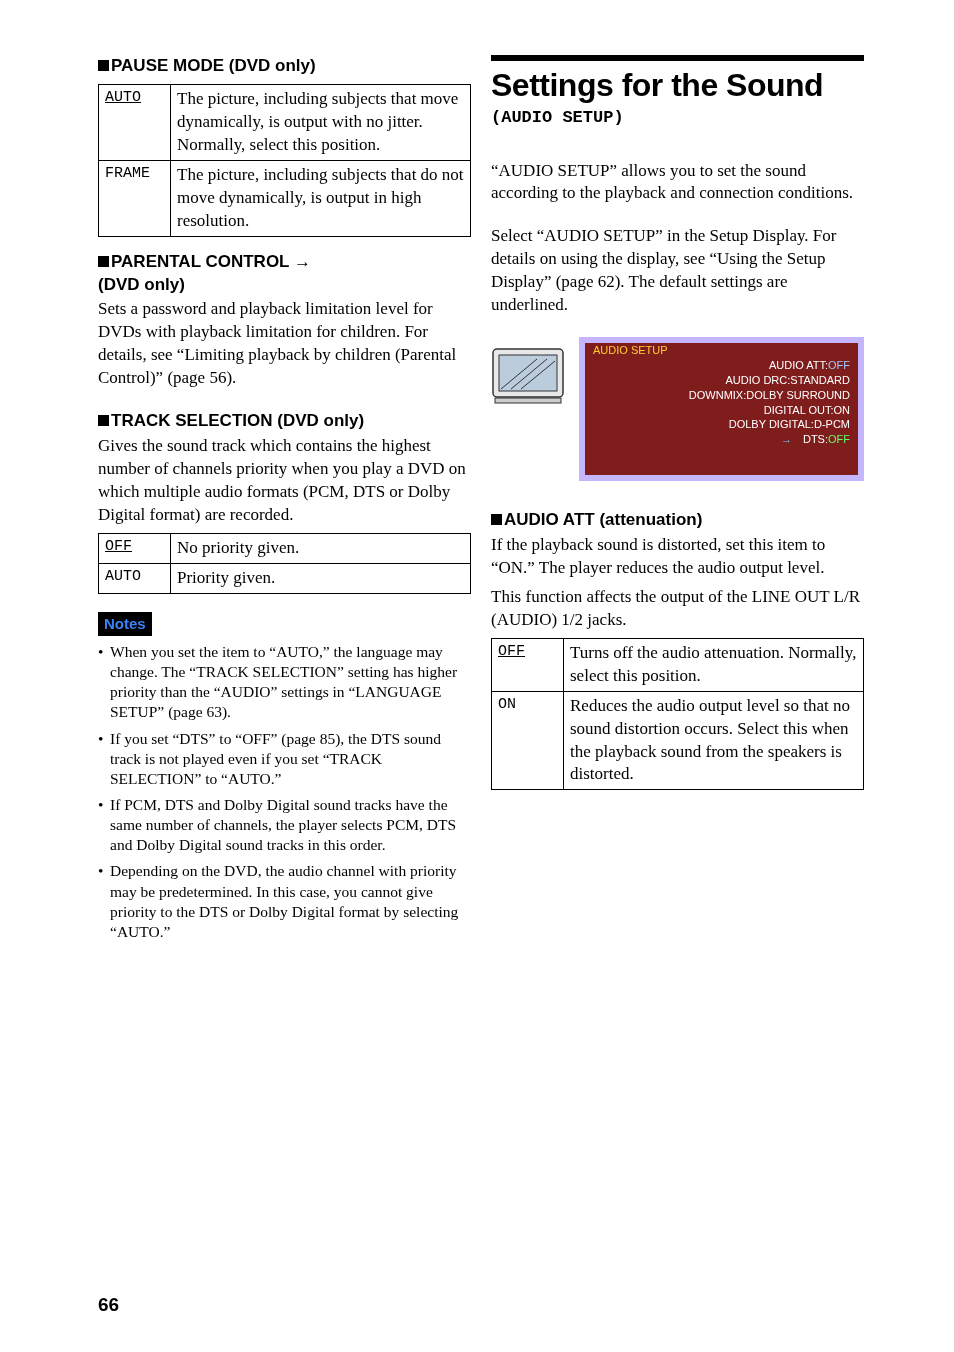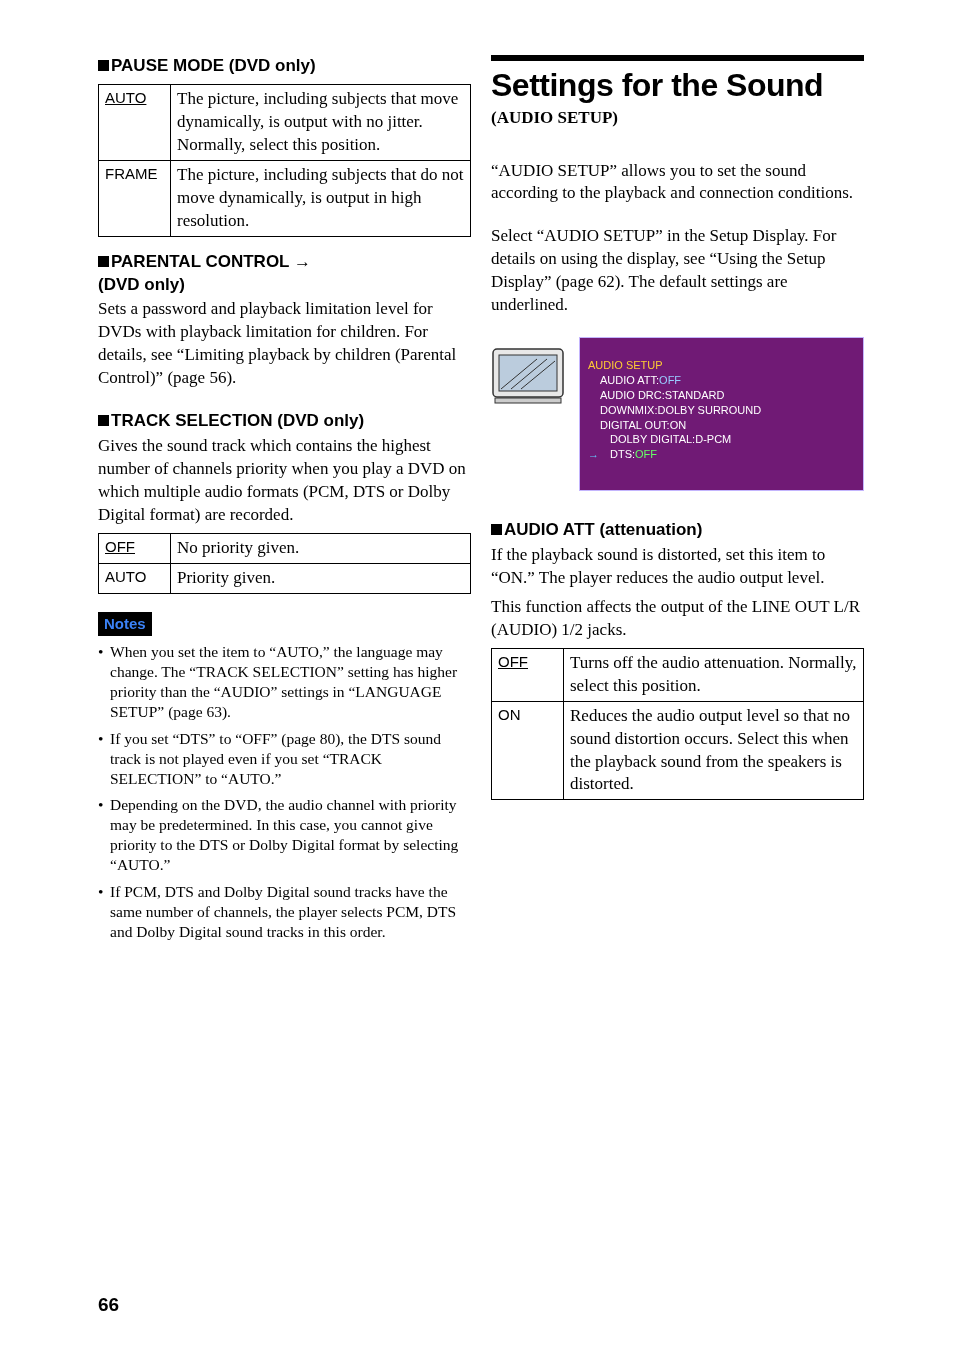--- a/index.html
+++ b/index.html
@@ -32,21 +32,21 @@
     margin: 6px 0 14px 0;
     font-size: 17px;
   }
   table.info td {
     border: 1px solid #000;
     padding: 3px 6px;
     vertical-align: top;
   }
   table.info td.key {
     width: 72px;
-    font-family: Liberation Sans, sans-serif;
+    font-family: Liberation Mono, monospace;
     font-size: 15px;
     white-space: nowrap;
   }
   .uline { text-decoration: underline; }
 
   .notes-label {
     display: inline-block;
     background: #000;
     color: #3b82f6;
     font-family: Arial, Helvetica, sans-serif;
@@ -55,37 +55,37 @@
     padding: 2px 6px;
     margin-top: 4px;
     margin-bottom: 6px;
   }
   ul.notes { list-style: none; padding-left: 0; font-size: 15.5px; font-family: Liberation Serif, serif; }
   ul.notes li { position: relative; padding-left: 12px; margin-bottom: 6px; line-height:1.3; }
   ul.notes li::before { content: "•"; position: absolute; left: 0; }
 
   .rule-bar { height: 6px; background: #000; width: 100%; margin-bottom: 8px; }
   .big-title { font-family: Arial, Helvetica, sans-serif; font-weight: 900; font-size: 32px; line-height: 1.05; letter-spacing:-0.5px;}
-  .sub-title { font-family: Liberation Serif, serif; font-weight: 900; font-size: 17px; margin-top: 4px; margin-bottom: 30px; }
+  .sub-title { font-family: Liberation Mono, monospace; font-weight: 900; font-size: 17px; margin-top: 4px; margin-bottom: 30px; }
 
   
   .osd-wrap { display:flex; align-items:flex-start; gap:8px; margin-bottom:28px; }
   .tv-icon { width:80px; height:64px; flex:0 0 80px; margin-top:6px;}
   .osd {
     flex:1;
-    background:#701a75;
-    border:1px solid #c4b5fd;
-    padding:20px 8px 28px 8px;
+    background:#7f1d1d;
+    border:6px solid #c4b5fd;
+    padding:0 8px 28px 8px;
     font-family: Arial, Helvetica, sans-serif;
     font-size:11px;
     line-height:1.35;
     color:#fff;
   }
   .osd .title { color:#fc3; }
-  .osd .row { display:flex; justify-content:flex-start; }
+  .osd .row { display:flex; justify-content:flex-end; }
   .osd .sub { padding-left:12px; }
   .osd .val-off { color:#9cf; }
   .osd .select-arrow { color:#6cf; display:inline-block; width:10px; }
 
   .page-num {
     position: absolute;
     bottom: 34px;
     left: 98px;
     font-family: Arial, Helvetica, sans-serif;
     font-weight: bold;
@@ -133,23 +133,23 @@
       <tr>
         <td class="key"><span>AUTO</span></td>
         <td>Priority given.</td>
       </tr>
     </tbody>
       </table>
 
     <div class="notes-label">Notes</div>
     <ul class="notes">
       <li>When you set the item to “AUTO,” the language may change. The “TRACK SELECTION” setting has higher priority than the “AUDIO” settings in “LANGUAGE SETUP” (page 63).</li>
-      <li>If you set “DTS” to “OFF” (page 80), the DTS sound track is not played even if you set “TRACK SELECTION” to “AUTO.”</li>
+      <li>If you set “DTS” to “OFF” (page 85), the DTS sound track is not played even if you set “TRACK SELECTION” to “AUTO.”</li>
+      <li>If PCM, DTS and Dolby Digital sound tracks have the same number of channels, the player selects PCM, DTS and Dolby Digital sound tracks in this order.</li>
       <li>Depending on the DVD, the audio channel with priority may be predetermined. In this case, you cannot give priority to the DTS or Dolby Digital format by selecting “AUTO.”</li>
-      <li>If PCM, DTS and Dolby Digital sound tracks have the same number of channels, the player selects PCM, DTS and Dolby Digital sound tracks in this order.</li>
     </ul>
   </div>
 
   <div class="col col-right">
     <div class="rule-bar"></div>
     <div class="big-title">Settings for the Sound</div>
     <div class="sub-title">(AUDIO SETUP)</div>
 
     <div class="body-text">“AUDIO SETUP” allows you to set the sound according to the playback and connection conditions.</div>
     <div class="para-gap"></div>

